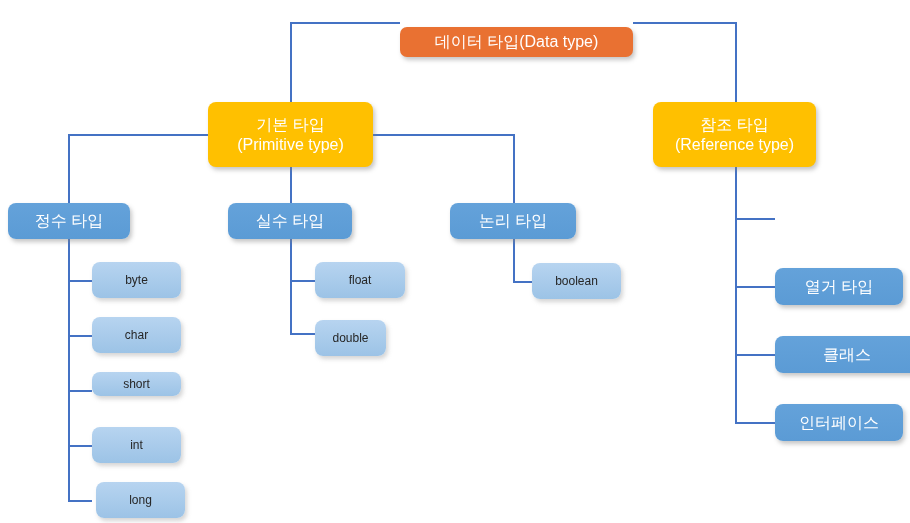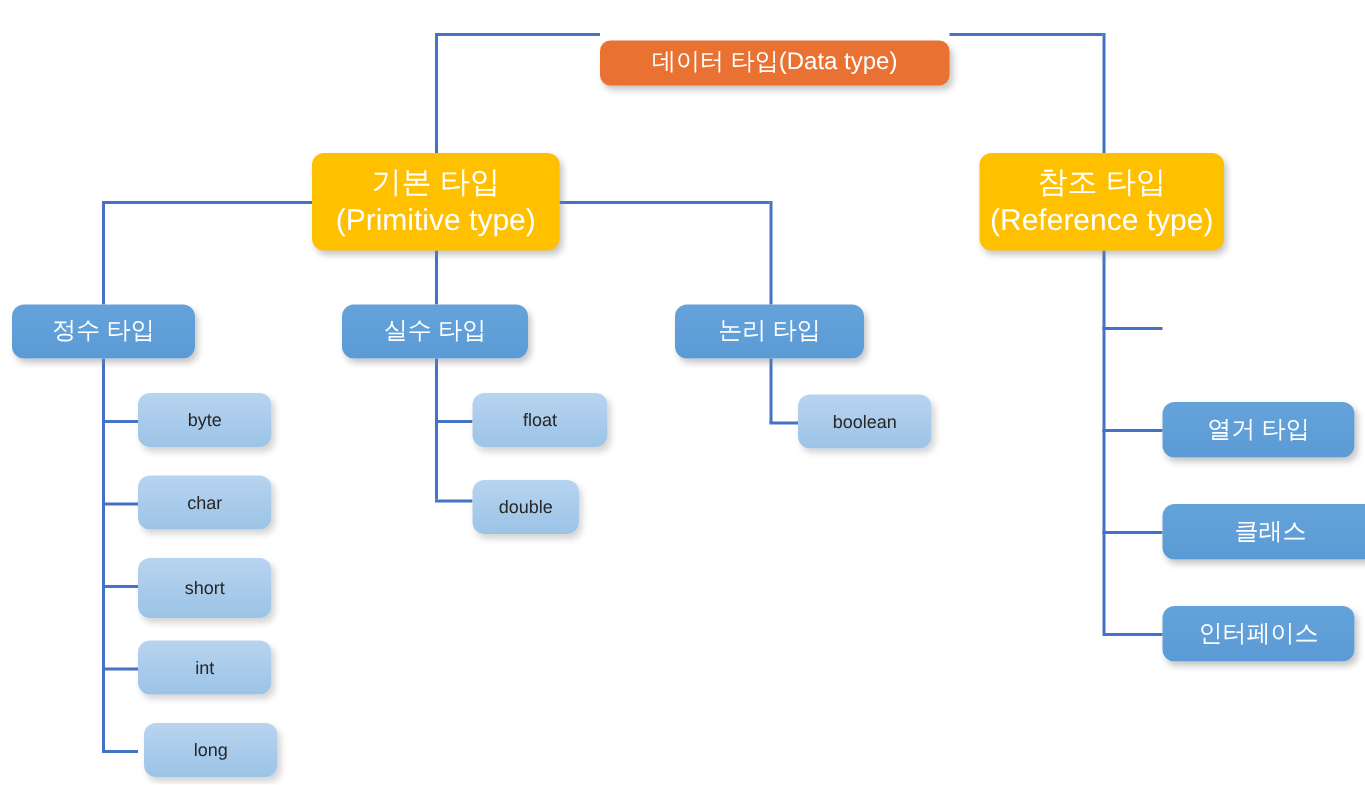--- a/index.html
+++ b/index.html
@@ -23,21 +23,21 @@
     text-align:center;
     box-sizing:border-box;
     line-height:1.25;
   }
   .orange{
     background:#E97132;
     color:#ffffff;font-size:16px;border-radius:7px;margin-top:19px;
   }
   .gold{
     background:#FFC000;
-    color:#ffffff;font-size:20px;
+    color:#ffffff;font-size:16px;
   }
   .blue{
     background:linear-gradient(180deg,#64A2DA 0%,#5B9BD5 100%);
     color:#ffffff;font-size:16px;
   }
   .leaf{
     background:linear-gradient(180deg,#B7D4F0 0%,#9CC3E6 100%);
     color:#262626;font-size:12px;
     box-shadow:2px 3px 4px rgba(150,150,150,0.4);
   }
@@ -103,21 +103,21 @@
   <div class="node blue" style="left:450px;top:203px;width:126px;height:36px;">
     <span>논리 타입</span>
   </div>
 
   <div class="node leaf" style="left:92px;top:262px;width:89px;height:36px;">
     <span>byte</span>
   </div>
   <div class="node leaf" style="left:92px;top:317px;width:89px;height:36px;">
     <span>char</span>
   </div>
-  <div class="node leaf" style="left:92px;top:372px;width:89px;height:40px;">
+  <div class="node leaf" style="left:92px;top:372px;width:89px;height:24px;">
     <span>short</span>
   </div>
   <div class="node leaf" style="left:92px;top:427px;width:89px;height:36px;">
     <span>int</span>
   </div>
   <div class="node leaf" style="left:96px;top:482px;width:89px;height:36px;">
     <span>long</span>
   </div>
 
   <div class="node leaf" style="left:315px;top:262px;width:90px;height:36px;">

